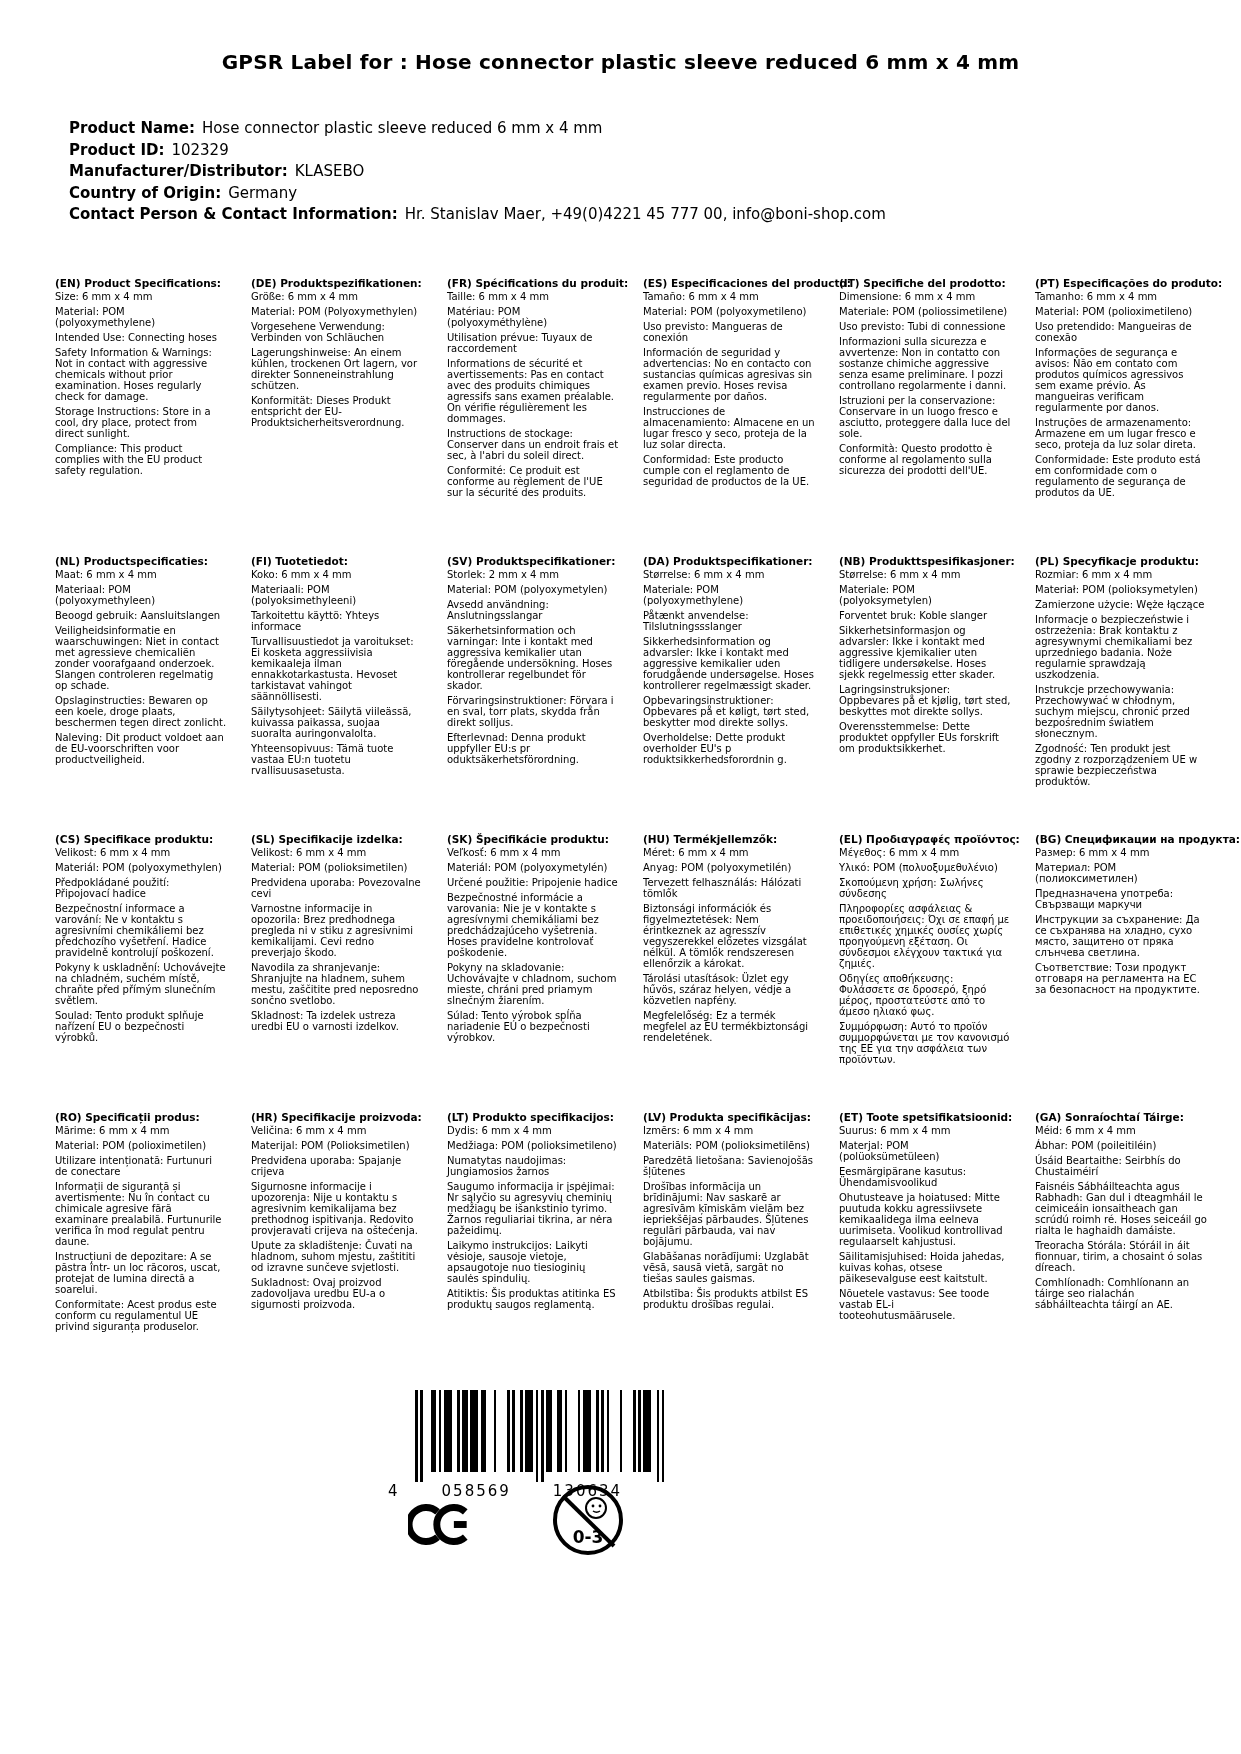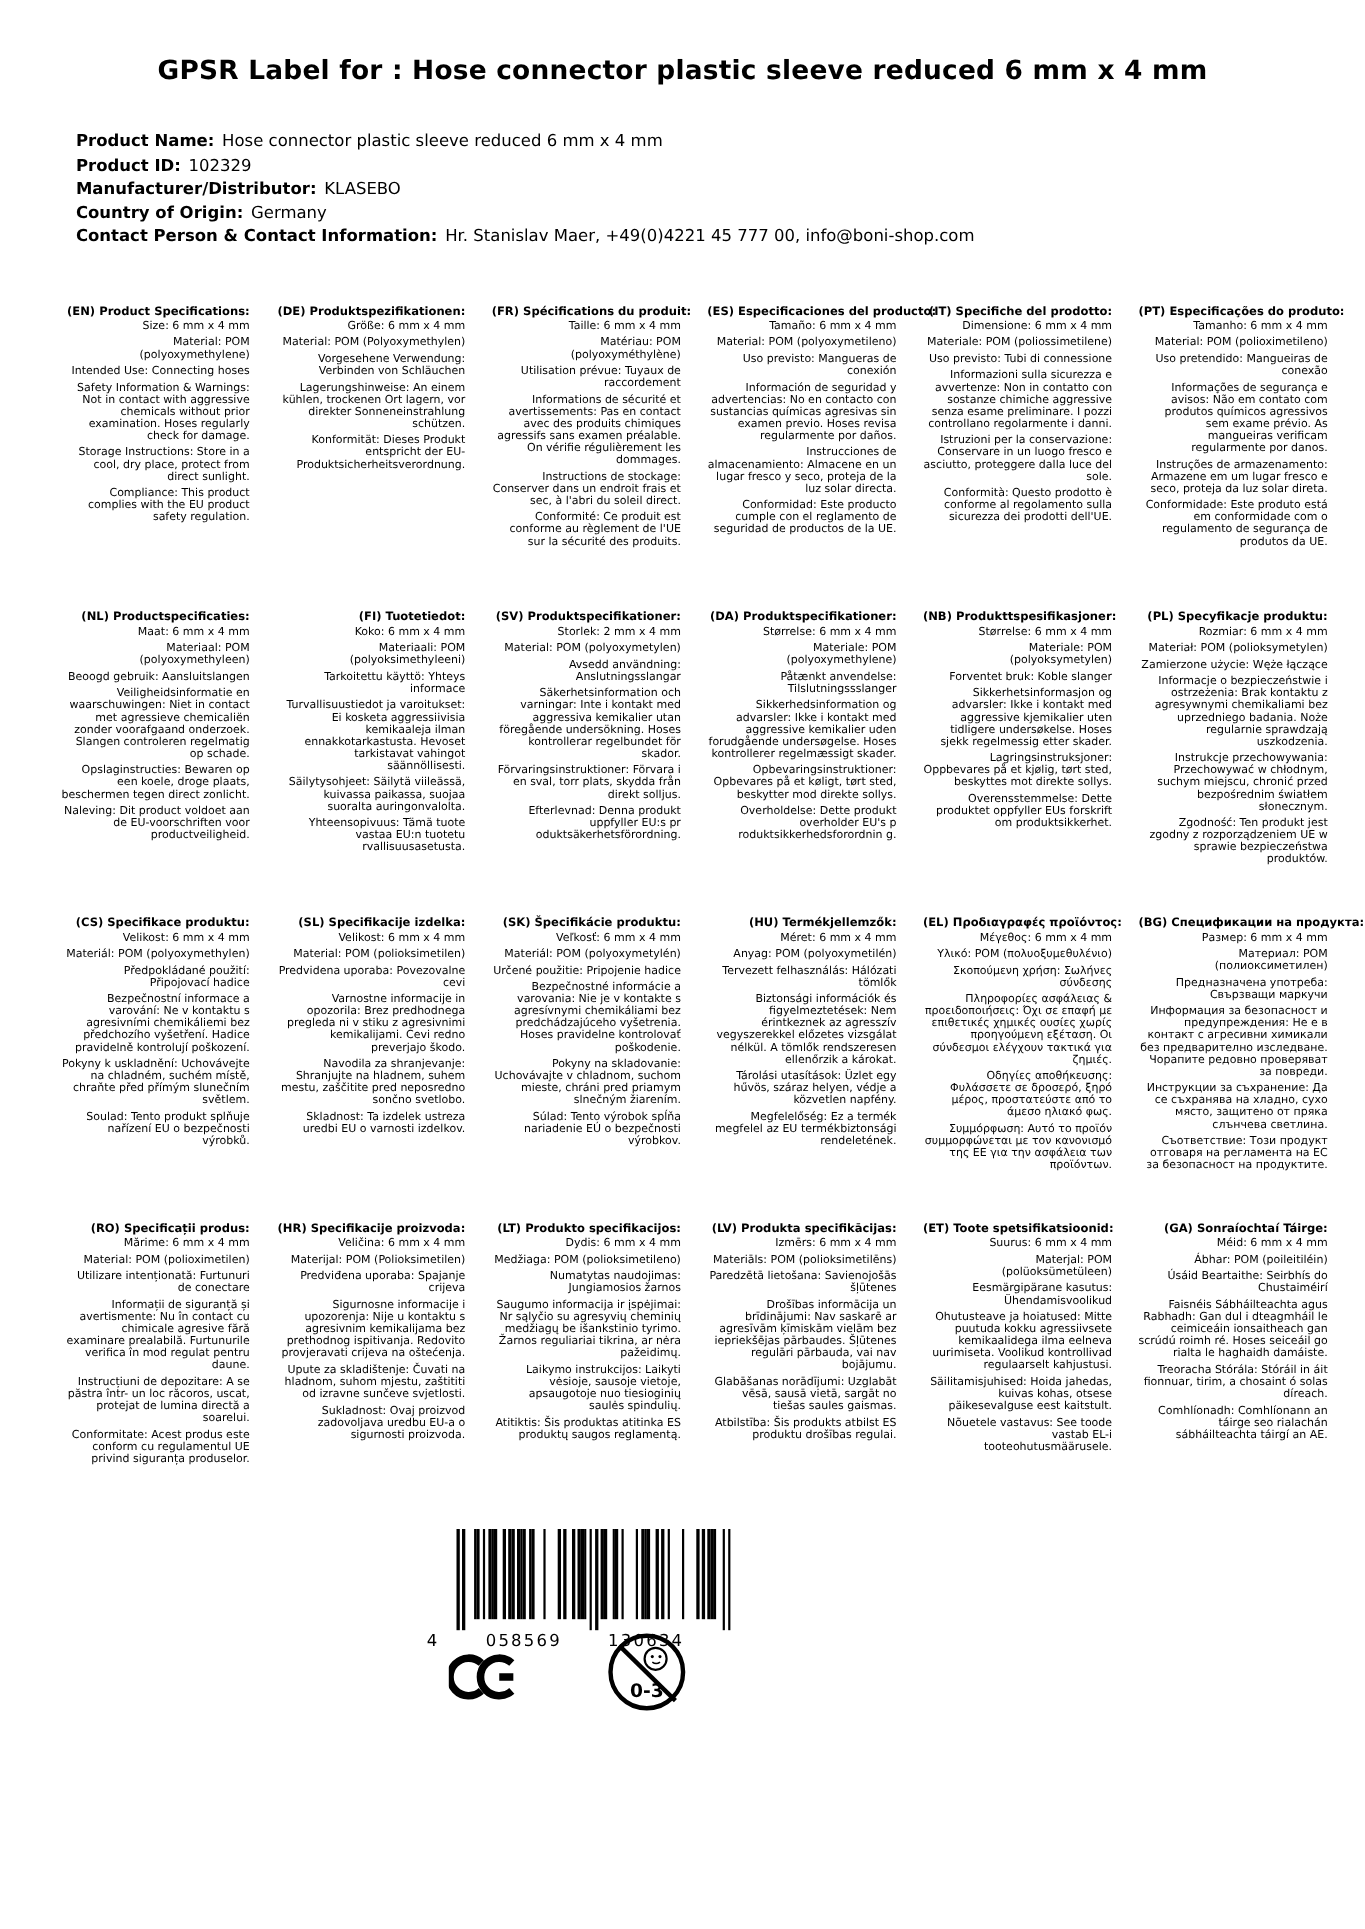--- a/index.html
+++ b/index.html
@@ -1,23 +1,23 @@
 <!DOCTYPE html>
 <html><head>
 <meta charset="utf-8">
 <style>
   html,body{margin:0;padding:0;background:#fff;}
   .page{position:relative;width:1241px;height:1754px;background:#ffffff;color:#000;
         font-family:"DejaVu Sans","Liberation Sans",sans-serif;overflow:hidden;}
   .title{position:absolute;top:50px;left:0;width:100%;text-align:center;
-         font-size:24px;font-weight:bold;margin:0;letter-spacing:.2px;}
+         font-size:20px;font-weight:bold;margin:0;letter-spacing:.2px;}
   .info{position:absolute;left:41px;top:118px;font-size:15px;line-height:21.5px;margin-left:28px;}
   .info .lbl{font-weight:bold;margin-right:7px;}
   .spec-grid{position:absolute;left:55px;top:278px;display:grid;
-             grid-template-columns:repeat(6,172px);column-gap:24px;grid-auto-rows:278px;text-align:right;}
+             grid-template-columns:repeat(6,172px);column-gap:24px;grid-auto-rows:278px;}
   .spec-cell{font-size:10px;line-height:11px;overflow:visible;}
   .spec-cell h3{font-size:10.5px;font-weight:bold;margin:0 0 2px 0;white-space:nowrap;}
   .spec-cell p{margin:0 0 4px 0;}
   .barcode{position:absolute;left:415px;top:1390px;width:250px;height:92px;}
   .bars{display:flex;align-items:flex-start;height:92px;}
   .bar{width:2.63px;height:82px;}
   .b1{background:#000;}
   .b0{background:transparent;}
   .bar.guard{height:92px;}
   .digits{position:absolute;left:388px;top:1482px;font-size:15px;letter-spacing:2px;}
@@ -193,21 +193,20 @@
         <p>Σκοπούμενη χρήση: Σωλήνες σύνδεσης</p>
         <p>Πληροφορίες ασφάλειας &amp; προειδοποιήσεις: Όχι σε επαφή με επιθετικές χημικές ουσίες χωρίς προηγούμενη εξέταση. Οι σύνδεσμοι ελέγχουν τακτικά για ζημιές.</p>
         <p>Οδηγίες αποθήκευσης: Φυλάσσετε σε δροσερό, ξηρό μέρος, προστατεύστε από το άμεσο ηλιακό φως.</p>
         <p>Συμμόρφωση: Αυτό το προϊόν συμμορφώνεται με τον κανονισμό της ΕΕ για την ασφάλεια των προϊόντων.</p>
       </div>
       <div class="spec-cell">
         <h3>(BG) Спецификации на продукта:</h3>
         <p>Размер: 6 mm x 4 mm</p>
         <p>Материал: POM (полиоксиметилен)</p>
         <p>Предназначена употреба: Свързващи маркучи</p>
-        <p>Информация за безопасност и предупреждения: Не е в контакт с агресивни химикали без предварително изследване. Чорапите редовно проверяват за повреди.</p>
         <p>Инструкции за съхранение: Да се съхранява на хладно, сухо място, защитено от пряка слънчева светлина.</p>
         <p>Съответствие: Този продукт отговаря на регламента на ЕС за безопасност на продуктите.</p>
       </div>
       <div class="spec-cell">
         <h3>(RO) Specificații produs:</h3>
         <p>Mărime: 6 mm x 4 mm</p>
         <p>Material: POM (polioximetilen)</p>
         <p>Utilizare intenționată: Furtunuri de conectare</p>
         <p>Informații de siguranță și avertismente: Nu în contact cu chimicale agresive fără examinare prealabilă. Furtunurile verifica în mod regulat pentru daune.</p>
         <p>Instrucțiuni de depozitare: A se păstra într- un loc răcoros, uscat, protejat de lumina directă a soarelui.</p>

